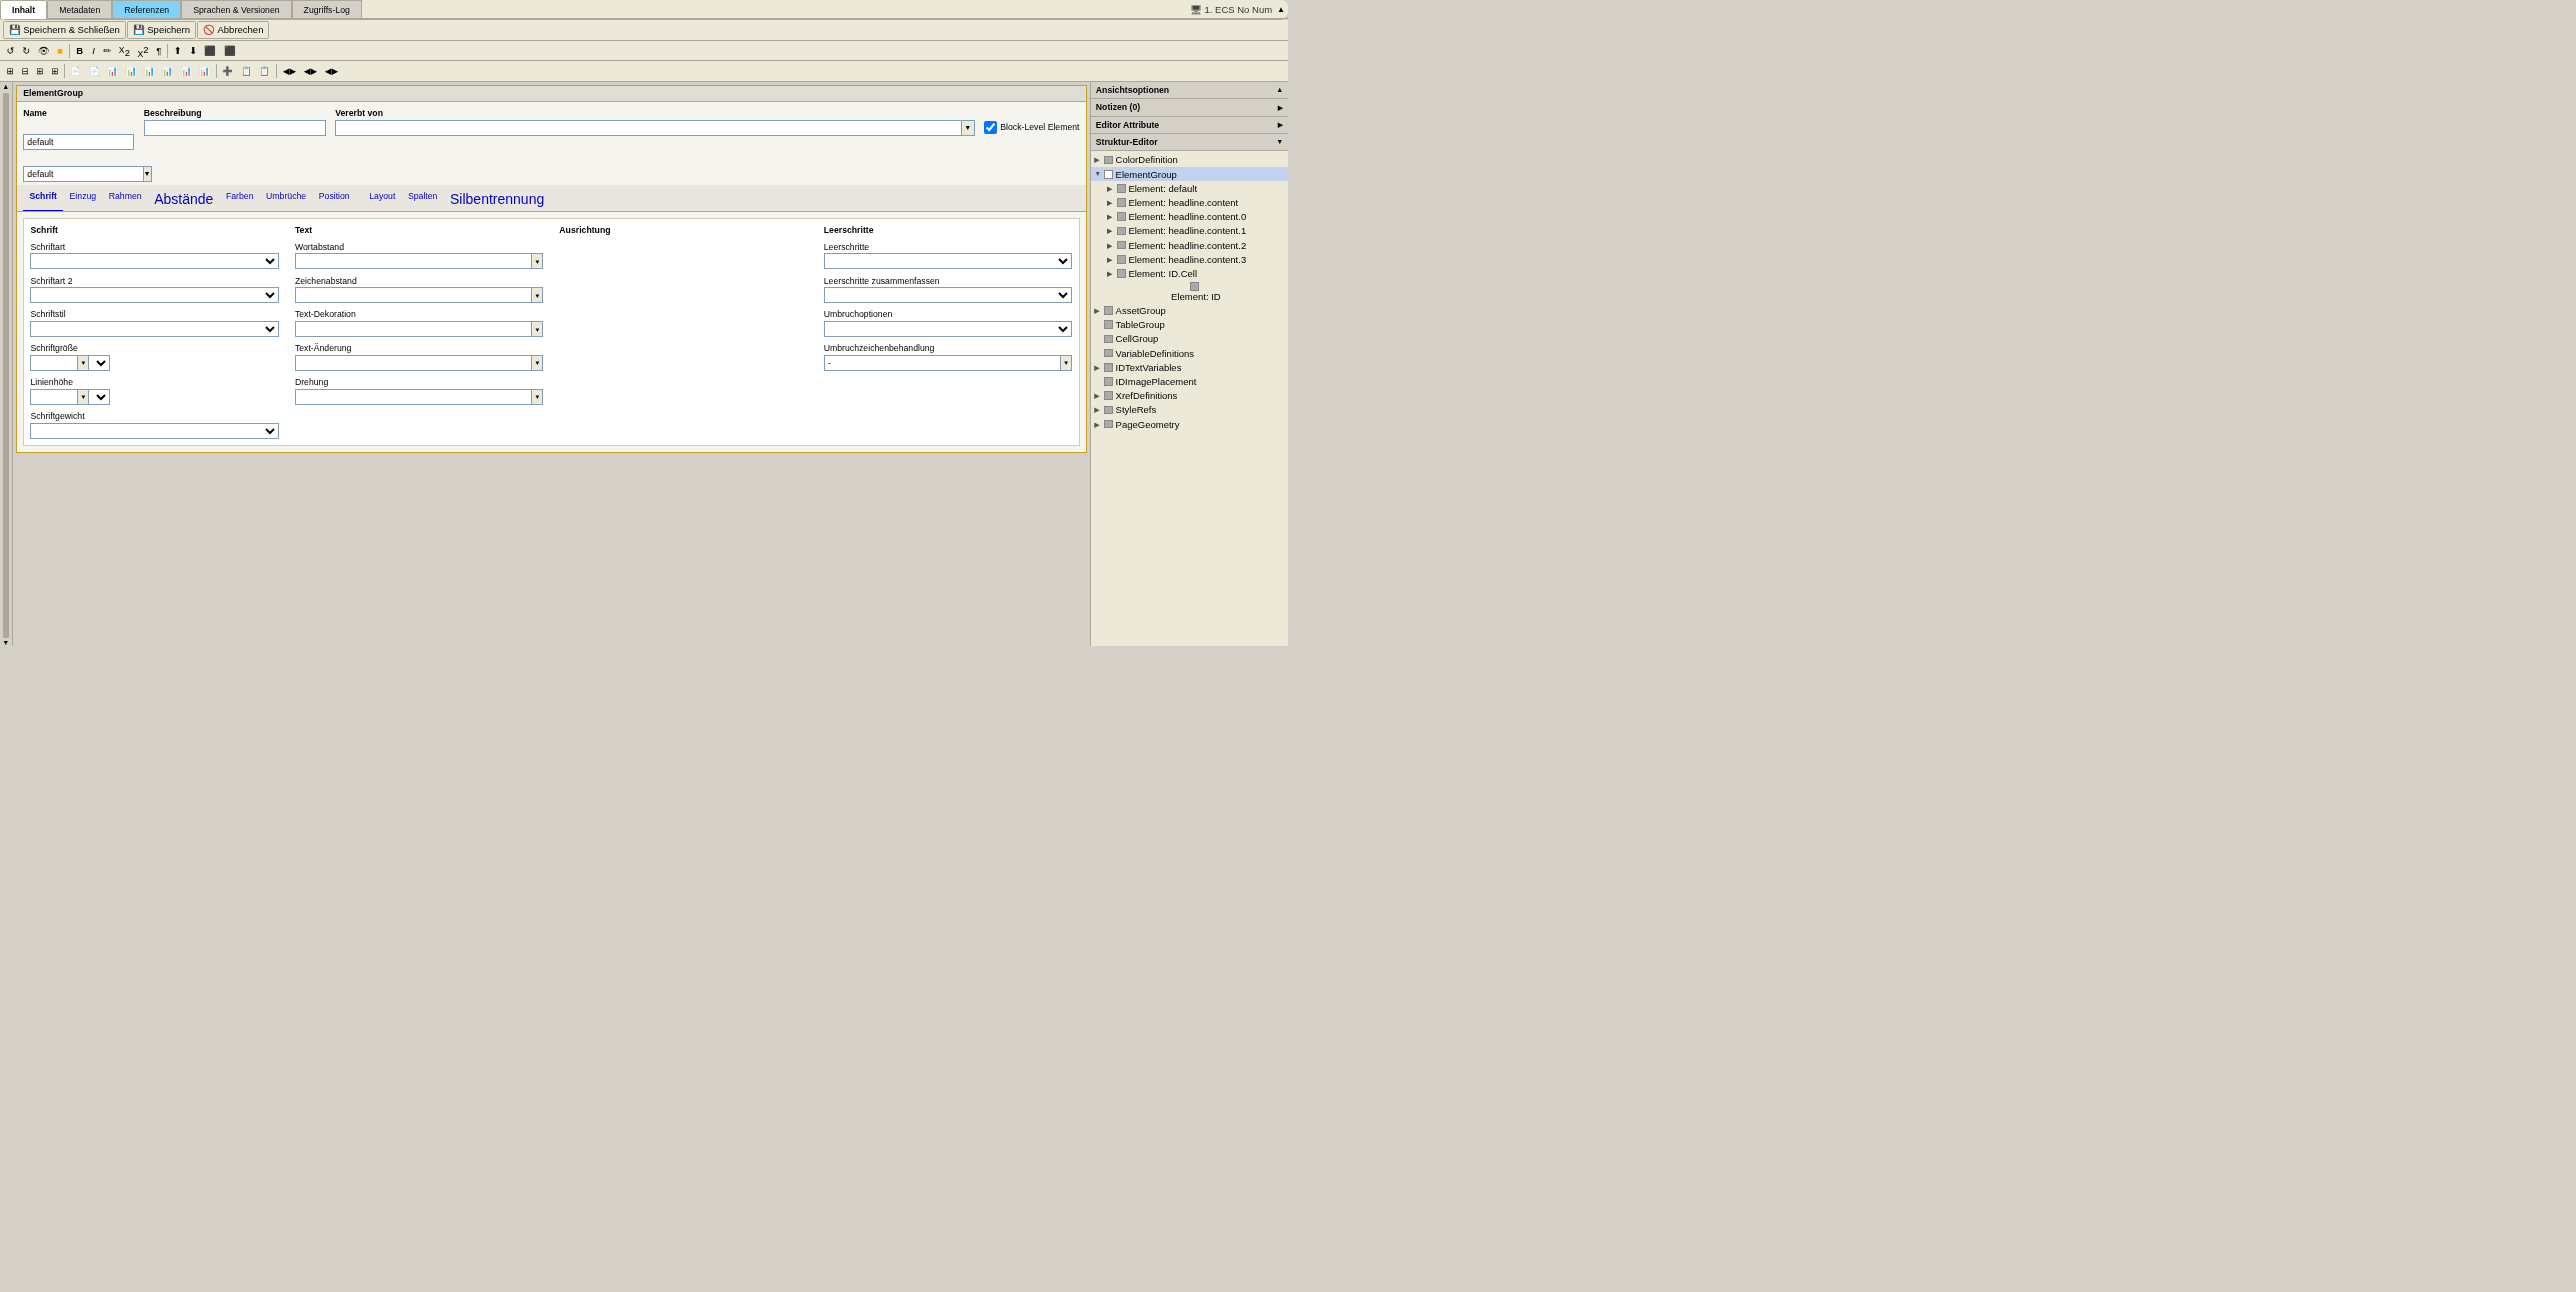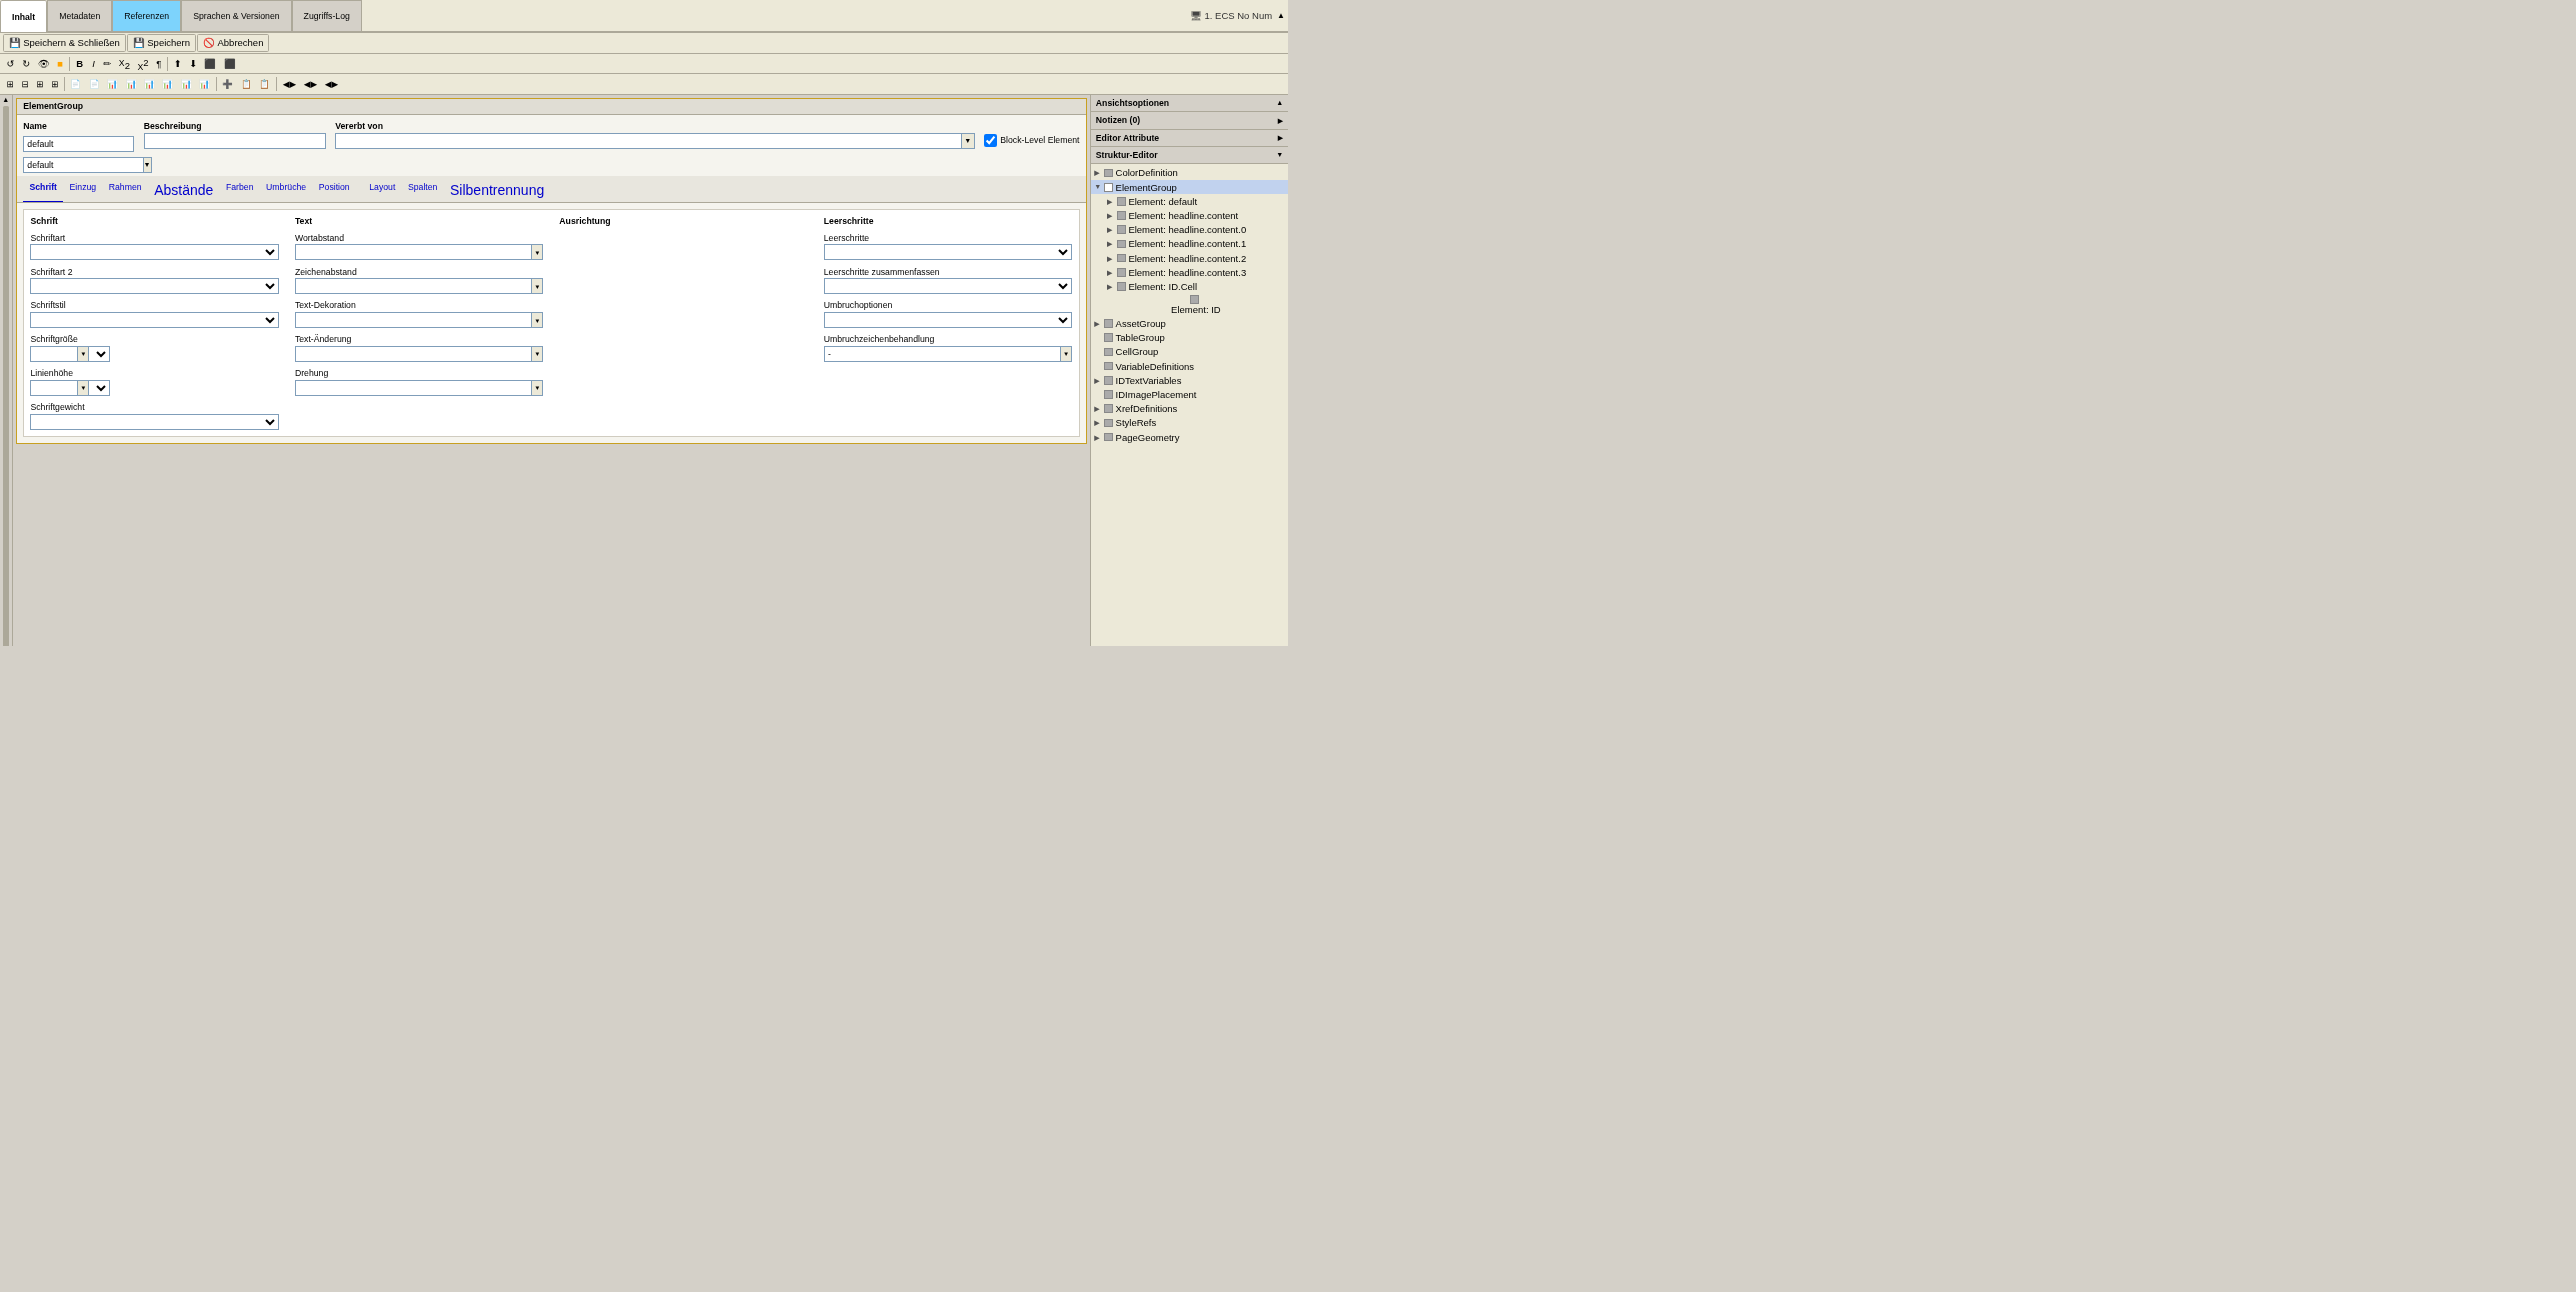--- a/index.html
+++ b/index.html
@@ -6,21 +6,21 @@
     body { background: #d4d0c8; width: 1288px; height: 646px; overflow: hidden; }
 
     
     ::-webkit-scrollbar { width: 6.3px; height: 6.3px; }
     ::-webkit-scrollbar-track { background: #d4d0c8; }
     ::-webkit-scrollbar-thumb { background: #aca899; border: 0.8px solid #888; }
   </style>
 </head>
 <body>
 
-<div style="display:flex; background:#ece9d8; border-bottom:0.8px solid #aca899; height:33px; align-items:stretch;">
+<div style="display:flex; background:#ece9d8; border-bottom:0.8px solid #aca899; height:20px; align-items:stretch;border-radius:7px;">
   <div id="tab-inhalt" style="padding:1.6px 11px; border:0.8px solid #aca899; border-bottom:none; background:#fff; cursor:pointer; display:flex; align-items:center; font-size:8.7px; font-weight:bold; border-top-left-radius:2.4px; border-top-right-radius:2.4px;">Inhalt</div>
   <div id="tab-metadaten" style="padding:1.6px 11px; border:0.8px solid #aca899; border-bottom:0.8px solid #aca899; background:#d4d0c8; cursor:pointer; display:flex; align-items:center; font-size:8.7px;">Metadaten</div>
   <div id="tab-referenzen" style="padding:6px 11px; border:0.8px solid #aca899; border-bottom:0.8px solid #aca899; background:#7dd3fc; cursor:pointer; display:flex; align-items:center; font-size:8.7px;">Referenzen</div>
   <div id="tab-sprachen" style="padding:1.6px 11px; border:0.8px solid #aca899; border-bottom:0.8px solid #aca899; background:#d4d0c8; cursor:pointer; display:flex; align-items:center; font-size:8.7px;">Sprachen &amp; Versionen</div>
   <div id="tab-zugriff" style="padding:1.6px 11px; border:0.8px solid #aca899; border-bottom:0.8px solid #aca899; background:#d4d0c8; cursor:pointer; display:flex; align-items:center; font-size:8.7px;">Zugriffs-Log</div>
   <div style="flex:1; border-bottom:0.8px solid #aca899; display:flex; align-items:center; justify-content:flex-end; padding-right:3.2px;">
     <span style="font-size:8.7px; color:#333; display:flex; align-items:center; gap:2.4px;">
       <span style="color:#444;">🖥</span>
       <span>1. ECS No Num</span>
     </span>
@@ -94,21 +94,21 @@
     <span style="cursor:pointer; font-size:7.1px;">▼</span>
   </div>
 
   <div style="flex:1; overflow-y:auto; background:#d4d0c8; padding:3.2px;">
 
     <div style="background:#f5f4ee; border:1.6px solid #c8a020; margin-bottom:3.2px;">
 
       <div style="background:#e0ddd4; padding:2.4px 6.3px; border-bottom:0.8px solid #aca899; font-size:8.7px; font-weight:bold;">ElementGroup</div>
 
       <div style="display:flex; align-items:flex-start; padding:6.3px 6.3px 3.2px 6.3px; gap:9.5px;">
-        <div style="display:flex; flex-direction:column; gap:5px; width:111px;">
+        <div style="display:flex; flex-direction:column; gap:16px; width:111px;">
           <label style="font-size:8.7px; font-weight:bold;">Name</label>
           <input type="text" style="border: 0.8px solid rgb(127, 157, 185); background: rgb(255, 255, 255); padding: 1.6px 3.2px; font-size: 8.7px; height: 16px; width: 100%;" value="default">
           <div style="display:flex; align-items:center;">
             <input type="text" style="border: 0.8px solid rgb(127, 157, 185); background: rgb(255, 255, 255); padding: 1.6px 3.2px; font-size: 8.7px; height: 16px; flex: 1 1 0%;" value="default">
             <button style="border:0.8px solid #7f9db9; border-left:none; background:#ece9d8; height:16px; width:12.7px; display:flex; align-items:center; justify-content:center; cursor:pointer; font-size:7.1px;">▼</button>
           </div>
         </div>
         <div style="display:flex; flex-direction:column; gap:1.6px; width:182px;">
           <label style="font-size:8.7px; font-weight:bold;">Beschreibung</label>
           <input type="text" style="border: 0.8px solid rgb(127, 157, 185); background: rgb(255, 255, 255); padding: 1.6px 3.2px; font-size: 8.7px; height: 16px; width: 100%;">

